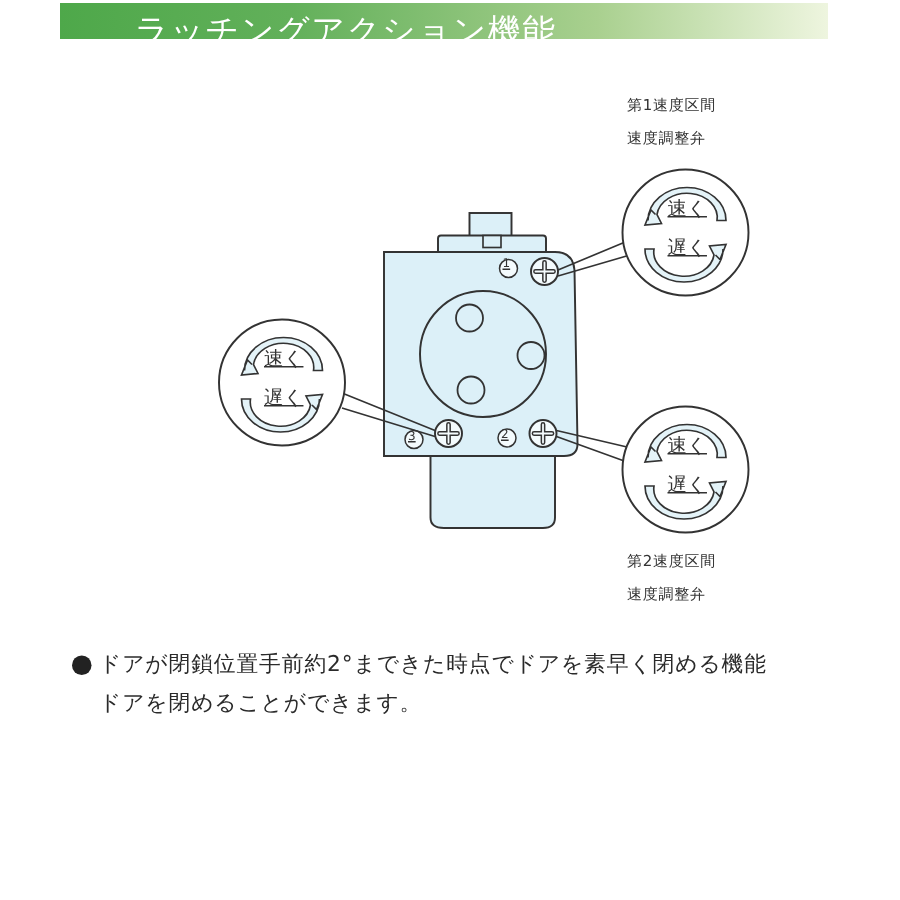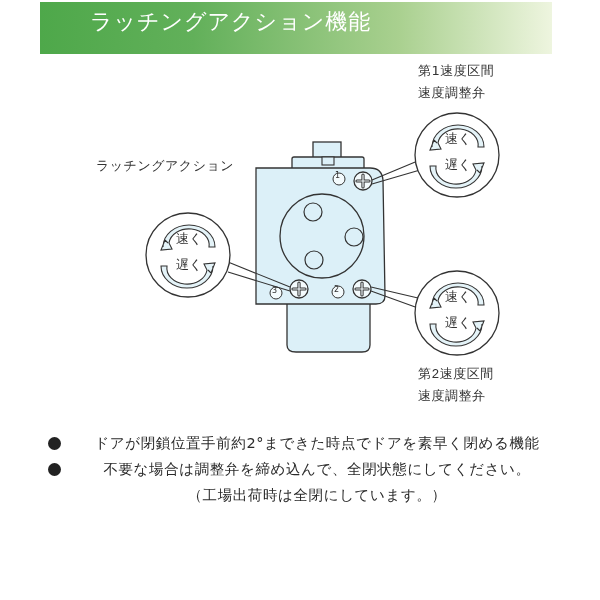--- a/index.html
+++ b/index.html
@@ -1,27 +1,27 @@
 <!DOCTYPE html>
 <html><head>
 <meta charset="utf-8">
 <style>
   html, body { margin: 0; padding: 0; background: #ffffff; }
   body { width: 600px; height: 600px; position: relative; overflow: hidden;
          font-family: "DejaVu Sans", "Liberation Sans", sans-serif; color: #2a2a2a; }
-  .header-bar { position: absolute; left: 40px; top: 2px; width: 512px; height: 52px;
+  .header-bar { position: absolute; left: 40px; top: 2px; width: 512px; height: 24px;
     background: linear-gradient(90deg, #4ea84a 0%, #62b05a 30%, #a9d08f 70%, #eef5df 100%); }
   .header-title { position: absolute; left: 50px; top: 5px; font-size: 22px; color: #ffffff;
     letter-spacing: 1px; line-height: 30px; }
   .diagram { position: absolute; left: 0; top: 0; width: 600px; height: 420px; }
-  .label { position: absolute; font-size: 13px; line-height: 22px; color: #333; letter-spacing: 0.5px; }
+  .label { position: absolute; font-size: 10px; line-height: 22px; color: #333; letter-spacing: 0.5px; }
   .label div { white-space: nowrap; }
-  .dial-text { position: absolute; font-size: 13px; color: #333; white-space: nowrap; }
+  .dial-text { position: absolute; font-size: 13px; color: #333; white-space: nowrap; text-decoration: underline; }
   .notes { position: absolute; left: 48px; top: 430px; width: 520px; font-size: 14.5px;
-    line-height: 26px; color: #2a2a2a; letter-spacing: 0.6px; text-align: center; }
+    line-height: 26px; color: #2a2a2a; letter-spacing: 0.6px; }
   .note { position: relative; padding-left: 18px; }
   .note .bullet { position: absolute; left: 0; top: 7px; width: 13px; height: 13px;
     border-radius: 50%; background: #222; }
   .note-line { white-space: nowrap; }
 </style>
 </head>
 <body>
 
 <div class="header-bar">
   <span class="header-title">ラッチングアクション機能</span>
@@ -93,38 +93,33 @@
 
   <span class="dial-text" style="left:335px;top:171px;font-size:8px;">1</span>
   <span class="dial-text" style="left:334px;top:285px;font-size:8px;">2</span>
   <span class="dial-text" style="left:272px;top:286px;font-size:8px;">3</span>
 
   <div class="label" style="left:418px;top:60px;">
     <div>第1速度区間</div>
     <div>速度調整弁</div>
   </div>
   <div class="label" style="left:96px;top:155px;">
-    <div>ラッチングアクション</div>
   </div>
-  <div class="label" style="left:418px;top:364px;font-family:Liberation Mono, monospace;">
+  <div class="label" style="left:418px;top:364px;">
     <div>第2速度区間</div>
     <div>速度調整弁</div>
   </div>
 
   <span class="dial-text" style="left:445px;top:130px;">速く</span>
   <span class="dial-text" style="left:445px;top:156px;">遅く</span>
   <span class="dial-text" style="left:176px;top:230px;">速く</span>
   <span class="dial-text" style="left:176px;top:256px;">遅く</span>
   <span class="dial-text" style="left:445px;top:288px;">速く</span>
   <span class="dial-text" style="left:445px;top:314px;">遅く</span>
 </div>
 
 <div class="notes">
   <div class="note">
     <span class="bullet"></span>
     <div class="note-line">ドアが閉鎖位置手前約2°まできた時点でドアを素早く閉める機能</div>
-  </div>
-  <div class="note">
-    <span class="bullet"></span>
-    <div class="note-line">不要な場合は調整弁を締め込んで、全閉状態にしてください。</div>
-    <div class="note-line">（工場出荷時は全閉にしています。）</div>
+    <div class="note-line">ドアを閉めることができます。</div>
   </div>
 </div>
 
 </body></html>

